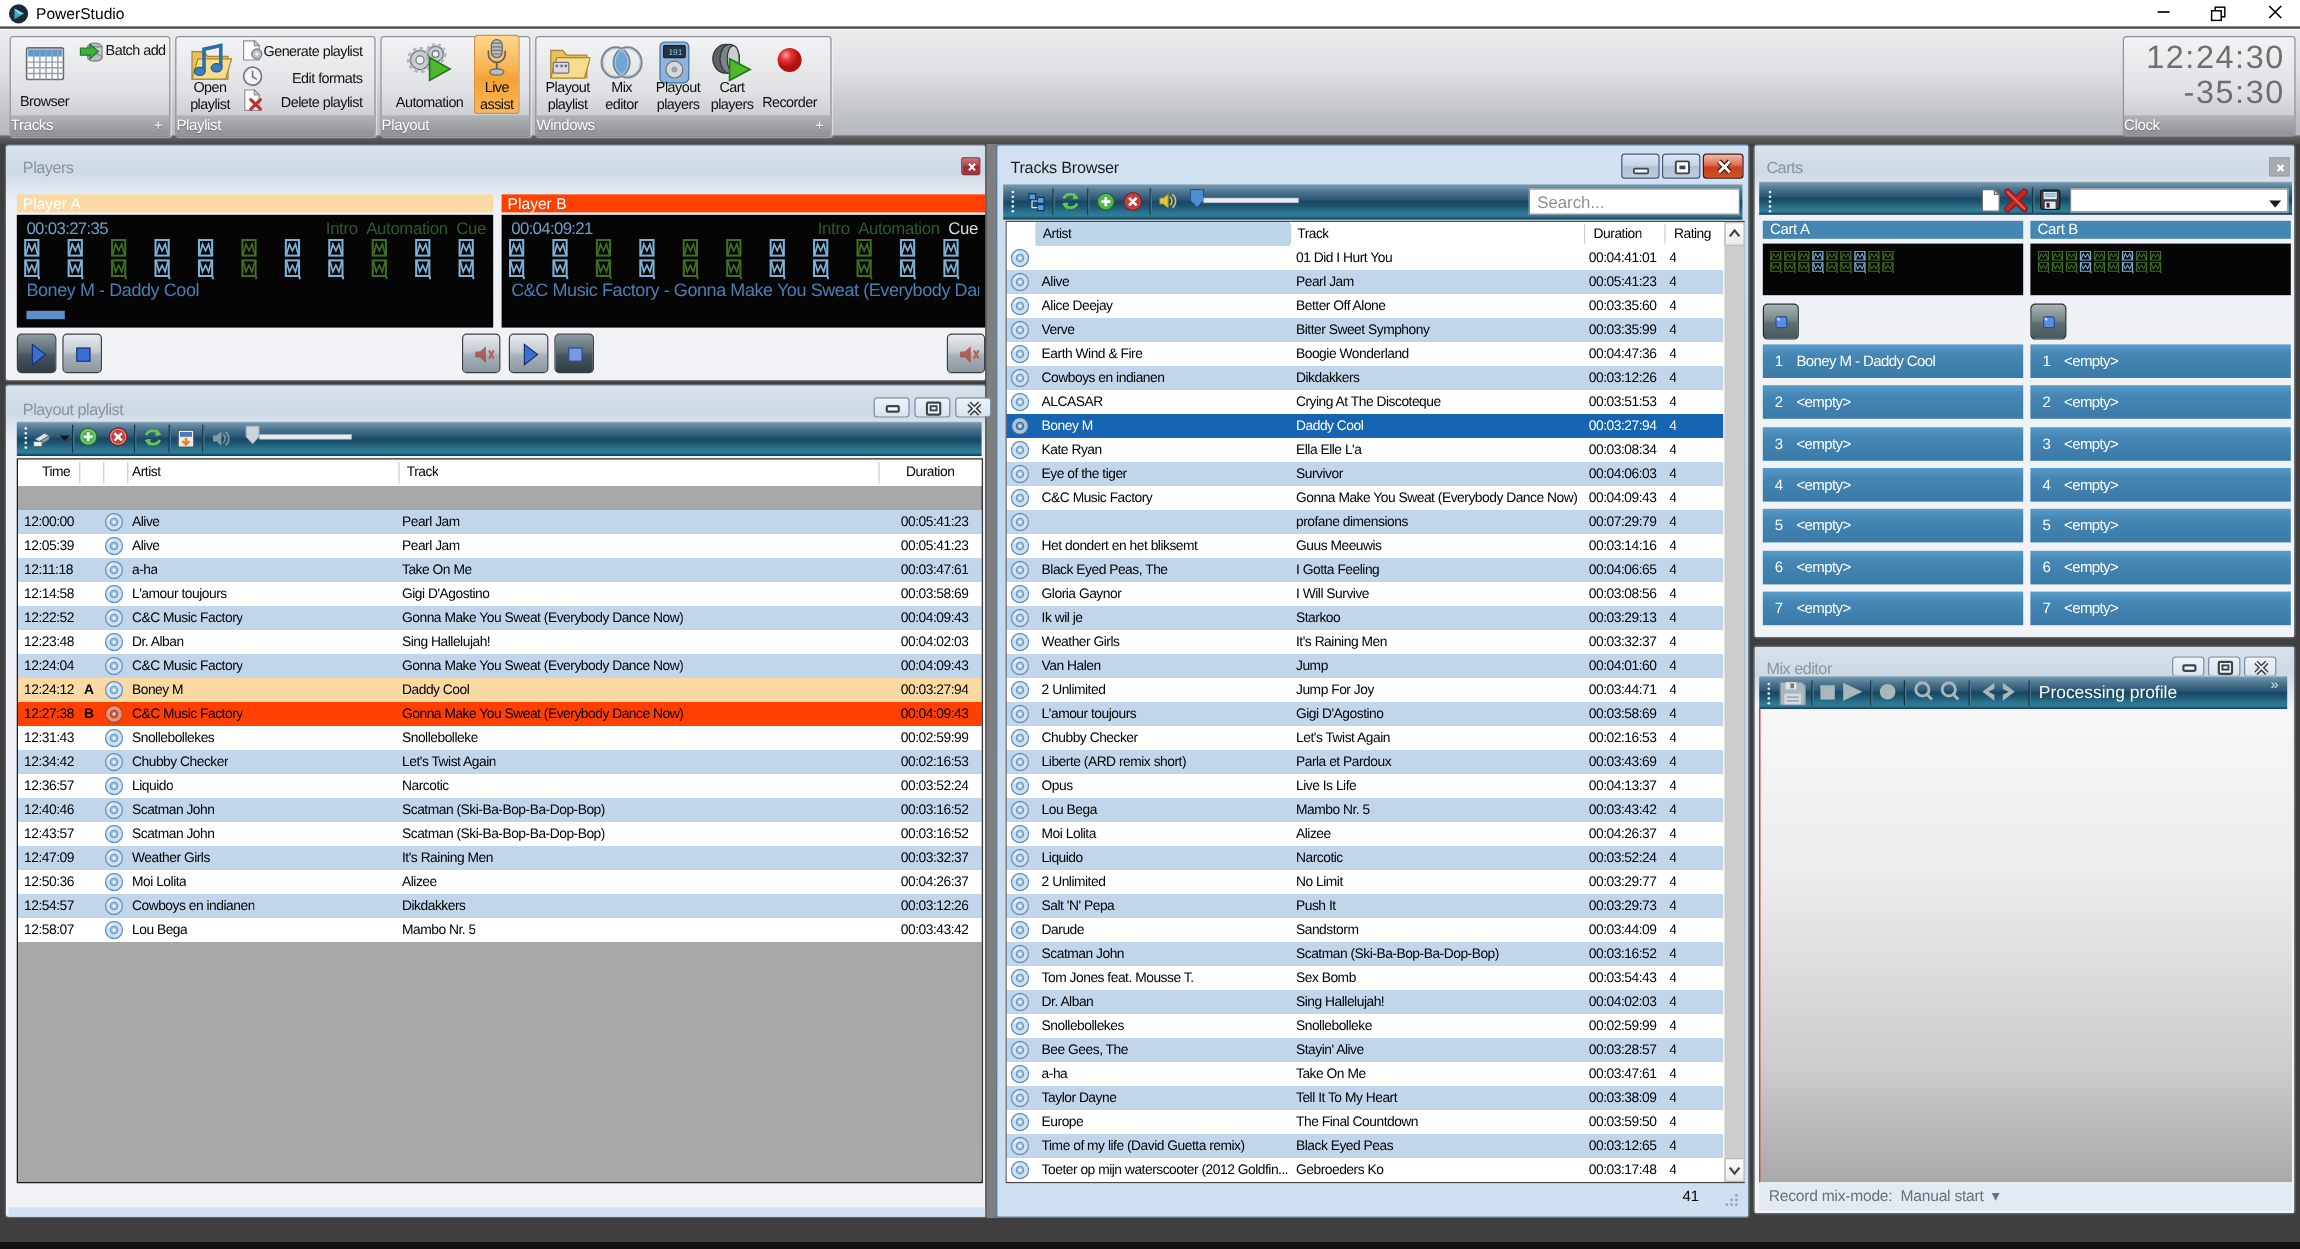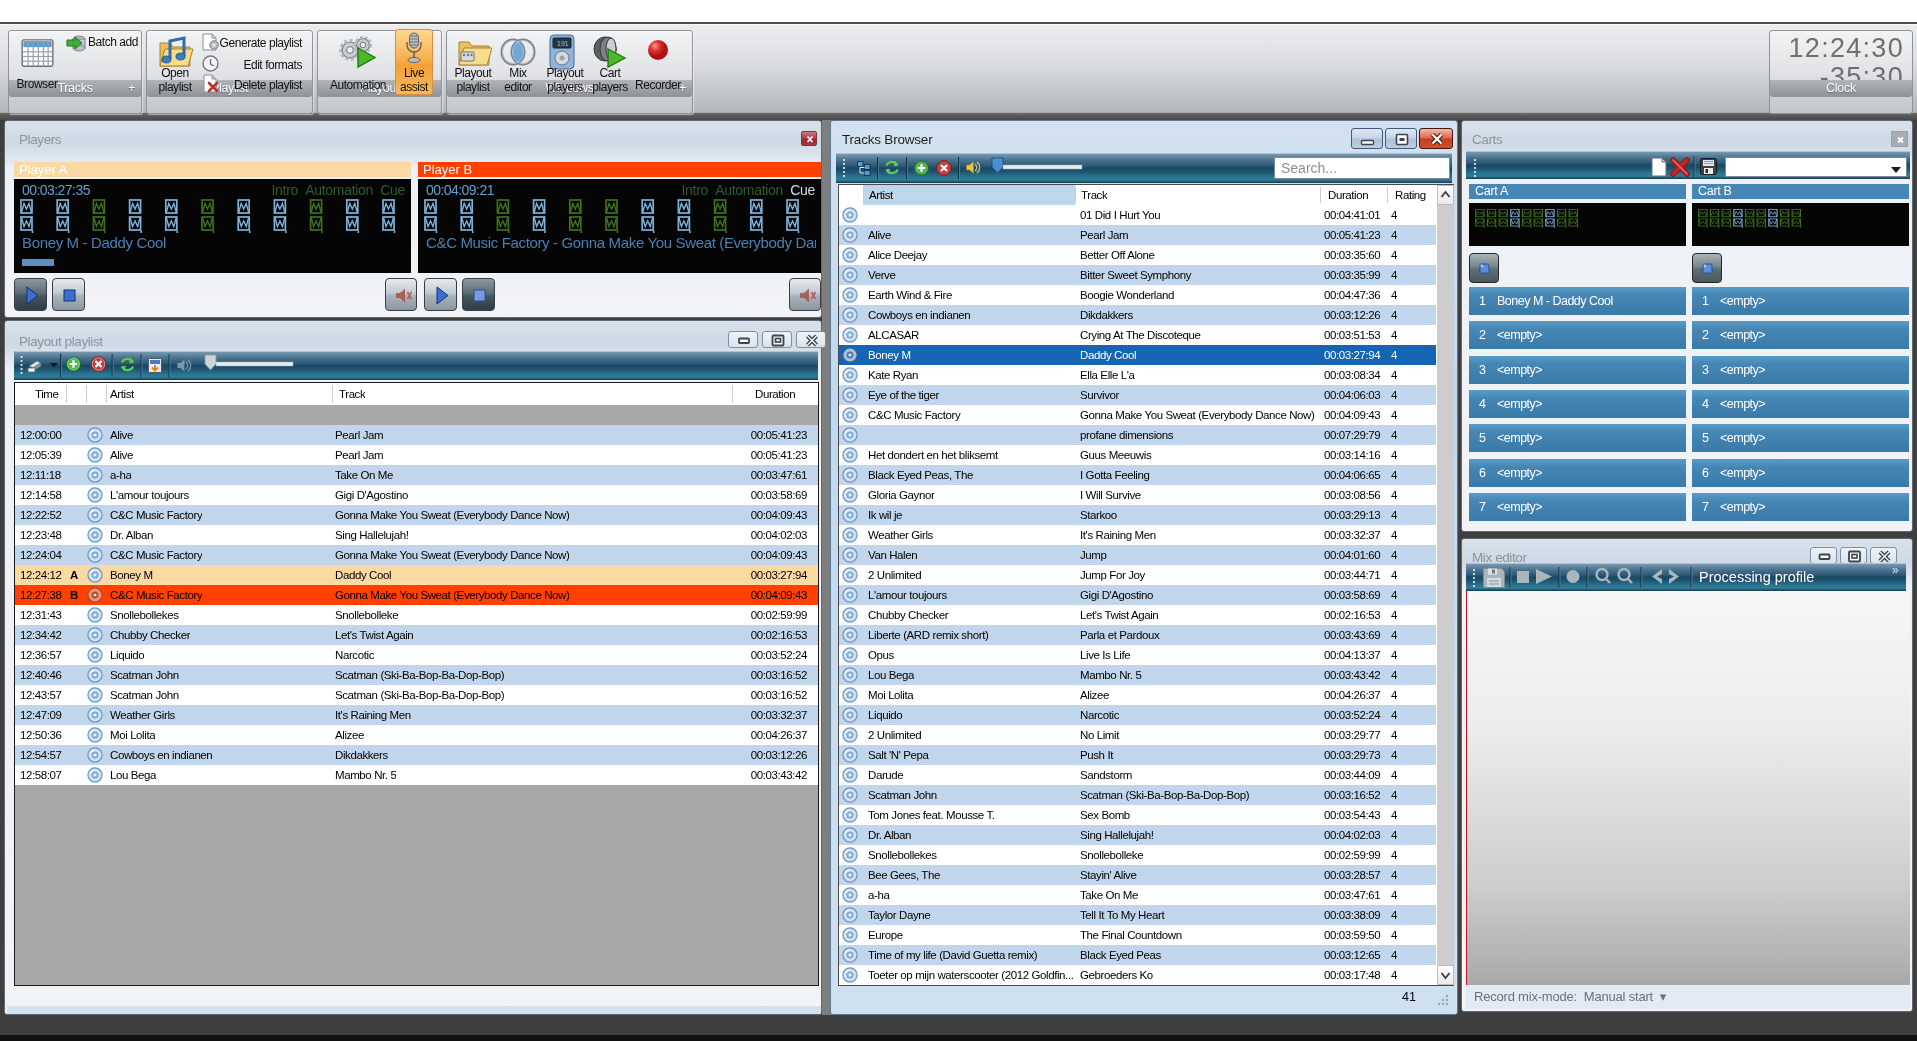--- a/index.html
+++ b/index.html
@@ -3,21 +3,21 @@
 *{margin:0;padding:0;box-sizing:border-box}
 html,body{width:1917px;height:1041px;overflow:hidden;font-family:"Liberation Sans",sans-serif;background:#fff}
 .abs{position:absolute}
 #stage{position:relative;width:1917px;height:1041px}
 
 #titlebar{left:0;top:0;width:1917px;height:22px;background:#fff;color:#000}
 #titlebar .txt{left:30px;top:4px;font-size:13px}
 
 #ribbon{left:0;top:22px;width:1917px;height:98px;background:linear-gradient(#ececee 0%,#dcdee1 40%,#c3c6cb 70%,#b4b7bc 92%,#6a6a6a 93%,#585858 96%,#494949 100%);border-top:2px solid #4e4e4e;box-shadow:inset 0 1px 0 #f8f8f8}
 .rgroup{position:absolute;top:6px;height:84px;border:1px solid #8f9296;border-radius:3px;background:linear-gradient(#f2f3f4 0%,#dfe1e4 55%,#cdd0d4 78%,#c2c5c9 100%);box-shadow:inset 0 1px 0 #fbfbfc,1px 1px 1px rgba(255,255,255,.5)}
-.rlabel{position:absolute;left:0;right:0;bottom:16px;height:17px;background:linear-gradient(#b2b4b8,#8e9196);border-radius:0 0 3px 3px;color:#fff;font-size:12.5px;letter-spacing:-0.3px;text-align:center;line-height:16px;text-shadow:0 1px 1px #6a6c70}
+.rlabel{position:absolute;left:0;right:0;bottom:0;height:17px;background:linear-gradient(#b2b4b8,#8e9196);border-radius:0 0 3px 3px;color:#fff;font-size:12.5px;letter-spacing:-0.3px;line-height:16px;text-shadow:0 1px 1px #6a6c70}
 .rlabel .plus{position:absolute;right:6px;top:0;font-size:12px}
 .bigtext{position:absolute;font-size:12px;letter-spacing:-0.45px;color:#111;text-align:center;line-height:13.5px}
 .smalltext{position:absolute;font-size:12px;letter-spacing:-0.45px;color:#111}
 
 #clockpanel{position:absolute;right:4px;top:6px;width:144px;height:84px;border:1px solid #8f9296;border-radius:3px;background:linear-gradient(#f2f3f4 0%,#dfe1e4 55%,#cdd0d4 78%,#c2c5c9 100%)}
 #clockpanel .t1,#clockpanel .t2{position:absolute;right:8px;color:#6e6f71;font-size:27px;letter-spacing:1.3px}
 #clockpanel .t1{top:2px}
 #clockpanel .t2{top:31px}
 
 #mdi{left:0;top:120px;width:1917px;height:921px;background:#3f3f3f}
@@ -65,20 +65,34 @@
           <circle cx="7" cy="7" r="1.2" fill="#f8e0d8"></circle>
         </g>
     <g id="cds">
           <circle cx="7" cy="7" r="6.2" fill="#a8c4e0" stroke="#3a6494"></circle>
           <circle cx="7" cy="7" r="2.7" fill="#6f94bc" stroke="#3a6494" stroke-width=".8"></circle>
           <circle cx="7" cy="7" r="1.2" fill="#dce8f4"></circle>
         </g>
     </defs>
     </svg>
 
+  <div id="titlebar" class="abs">
+    <svg class="abs" style="left:7px;top:3px" width="17" height="17" viewBox="0 0 17 17">
+      <circle cx="8.5" cy="8.5" r="8" fill="#1a2a33"></circle>
+      <path d="M5 4 L13 8.5 L5 13 Z" fill="#3fa9c9"></path>
+      <path d="M5 4 L13 8.5 L8 8.5 Z" fill="#9adbe8"></path>
+    </svg>
+    <div class="abs txt">PowerStudio</div>
+    <svg class="abs" style="left:1790px;top:0px" width="120" height="20" viewBox="0 0 120 20">
+      <line x1="8" y1="10" x2="18" y2="10" stroke="#000" stroke-width="1.4"></line>
+      <rect x="56" y="6" width="8" height="8" fill="none" stroke="#000" stroke-width="1.2"></rect>
+      <rect x="53" y="9" width="8" height="8" fill="#fff" stroke="#000" stroke-width="1.2"></rect>
+      <path d="M101 5 L111 15 M111 5 L101 15" stroke="#000" stroke-width="1.4"></path>
+    </svg>
+  </div>
   <div id="ribbon" class="abs">
     <div class="rgroup" style="left:8px;width:134px">
       <div class="rlabel">Tracks<span class="plus">+</span></div>
     </div>
     <div class="rgroup" style="left:146px;width:167px">
       <div class="rlabel">Playlist</div>
     </div>
     <div class="rgroup" style="left:317px;width:125px">
       <div class="rlabel">Playout</div>
     </div>

